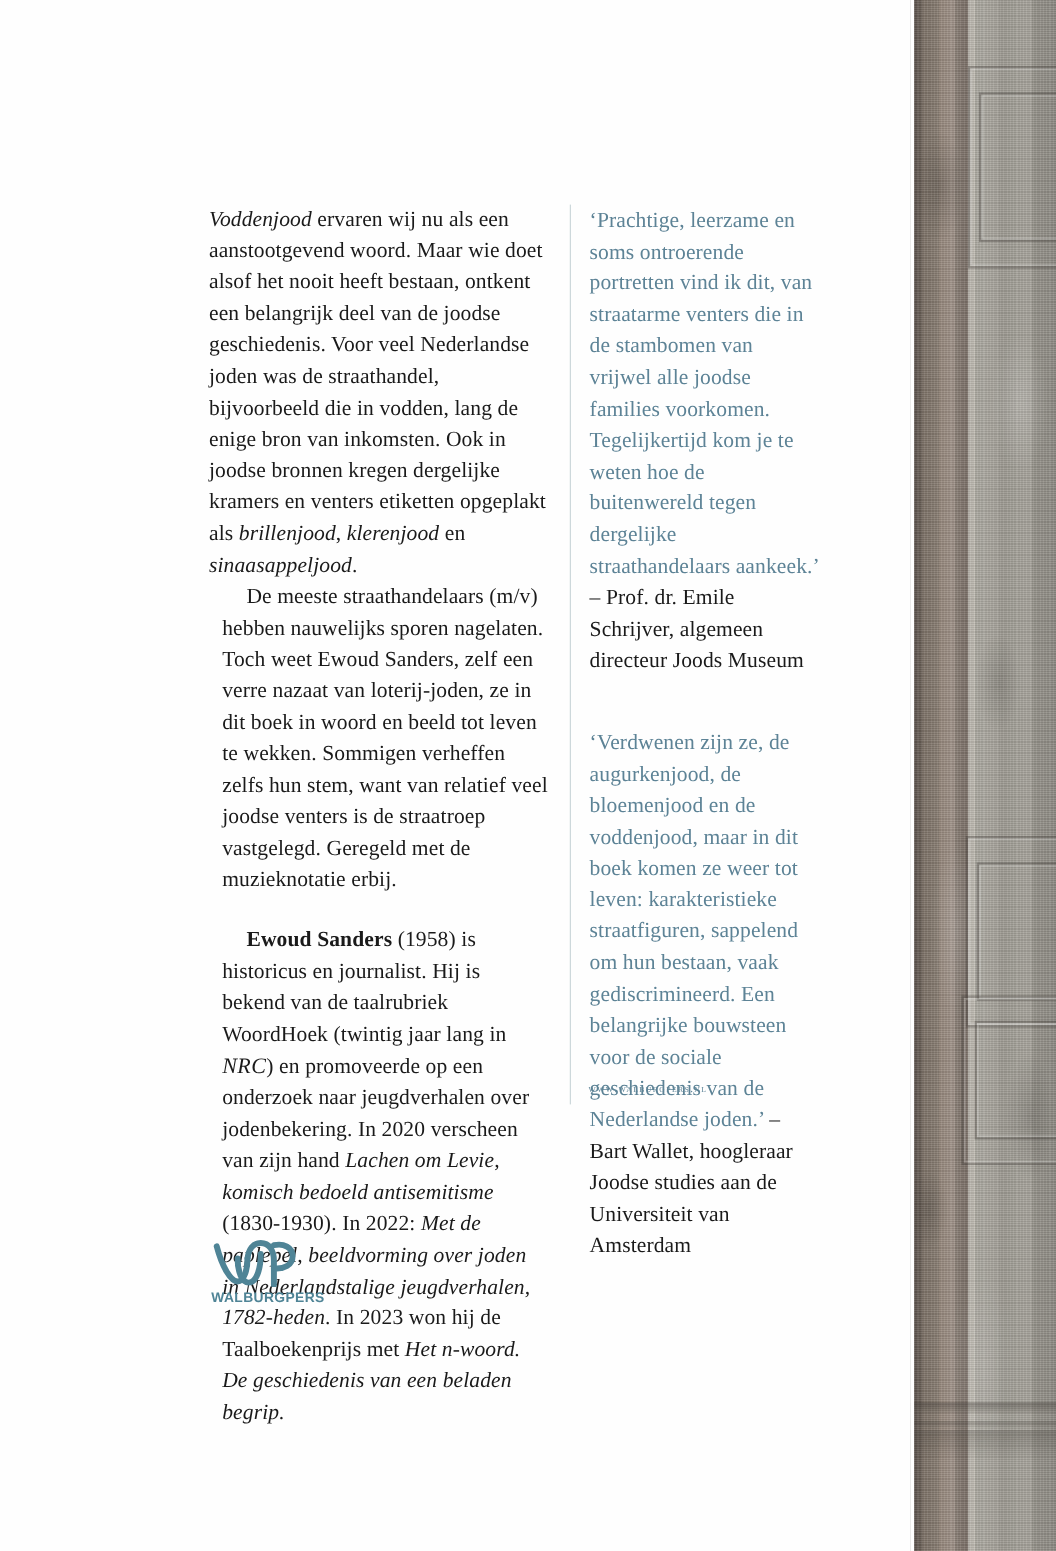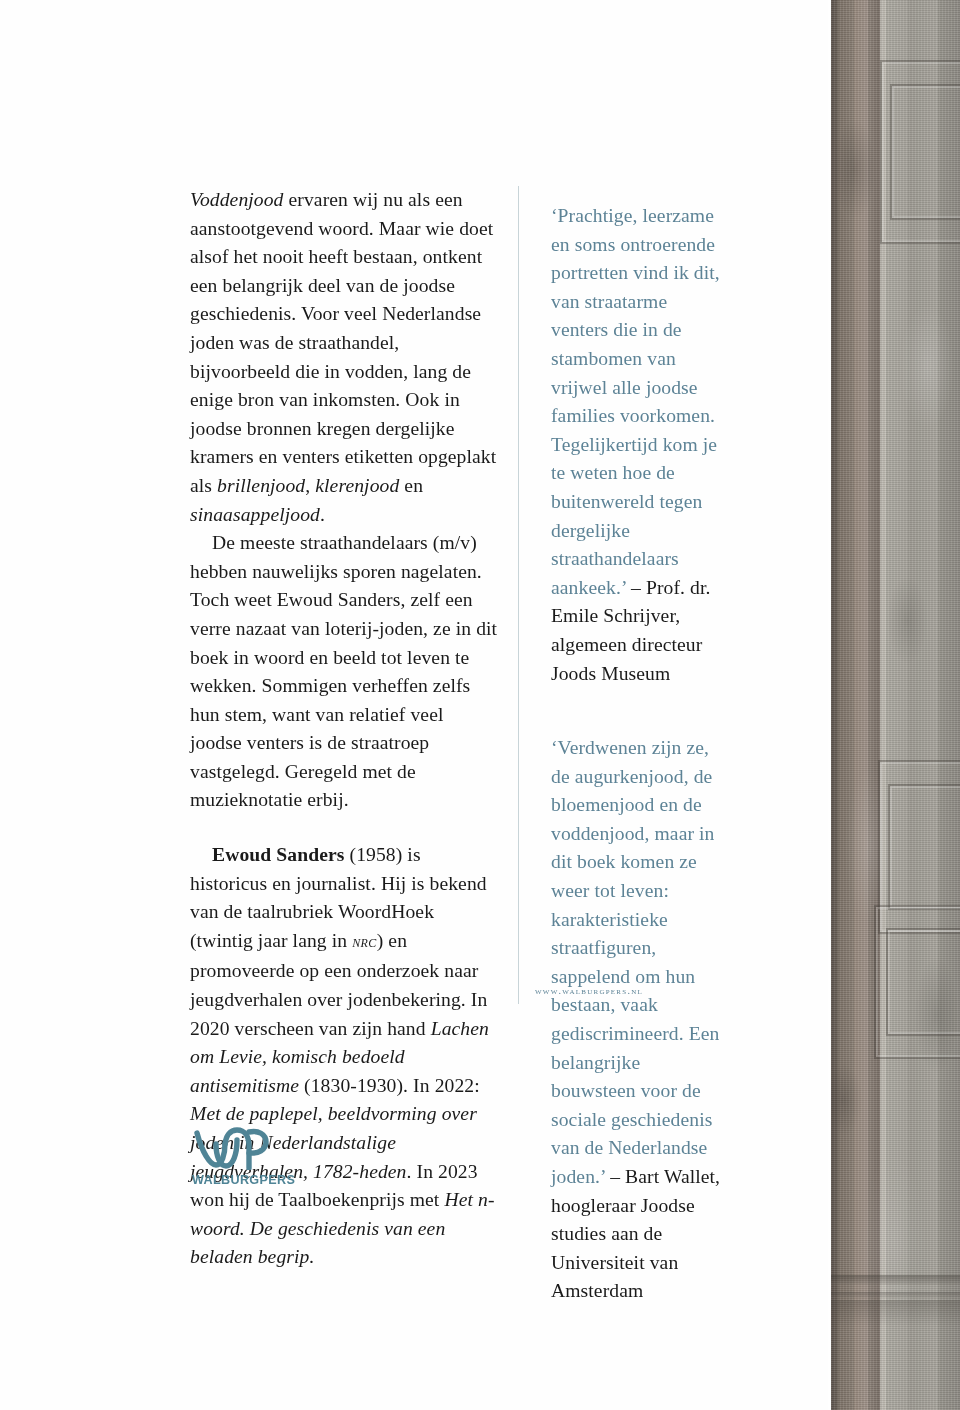--- a/index.html
+++ b/index.html
@@ -128,37 +128,37 @@
   }
 
   p {
     margin: 0;
     font-size: 19.6px;
     line-height: 28.6px;
     color: #1a1a1a;
     text-align: left;
     letter-spacing: .1px;
   }
-  p.body + p.body { text-indent: 22px; }
+  p.body + p.body { text-indent: 22px; margin-left: 12px; }
   p.spaced { margin-top: 26px; }
 
   .it { font-style: italic; }
   .bd { font-weight: 700; text-align: right; }
   .smallcaps-it {
     font-style: italic;
-    font-size: 12px;
+    font-size: 20px;
     letter-spacing: .4px;
   }
 
   
   .quote {
     font-size: 19.6px;
     line-height: 28.6px;
     color: #5d8396;
-    margin: 16px;
+    margin: 1px;
   }
   .quote .attrib { color: #1a1a1a; }
   .quote.second { margin-top: 46px; }
 
   .url {
     position: absolute;
     left: 535px;
     top: 985px;
     font-size: 10px;
     letter-spacing: 1.25px;

